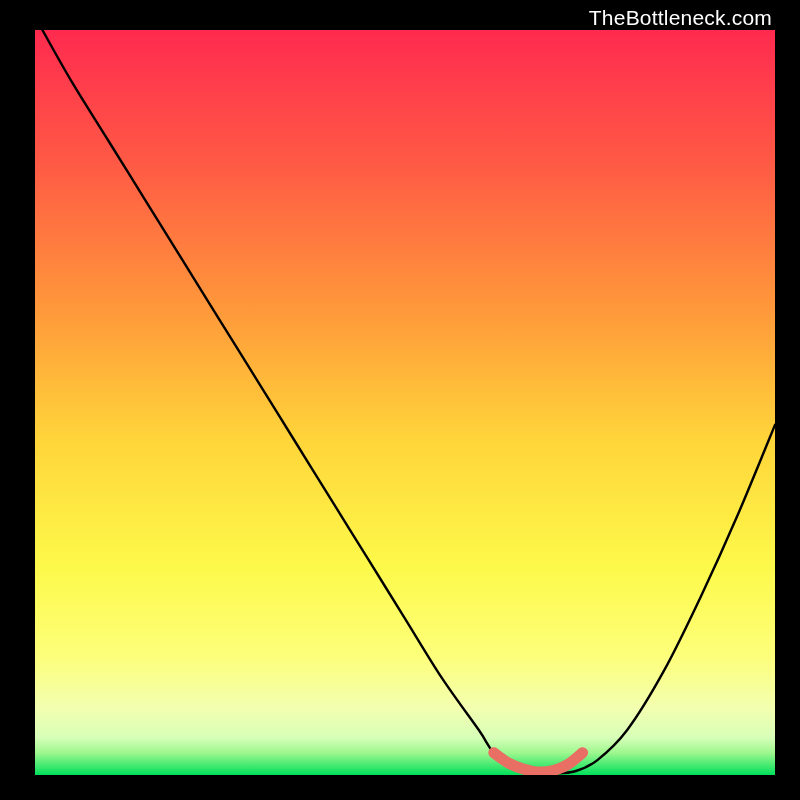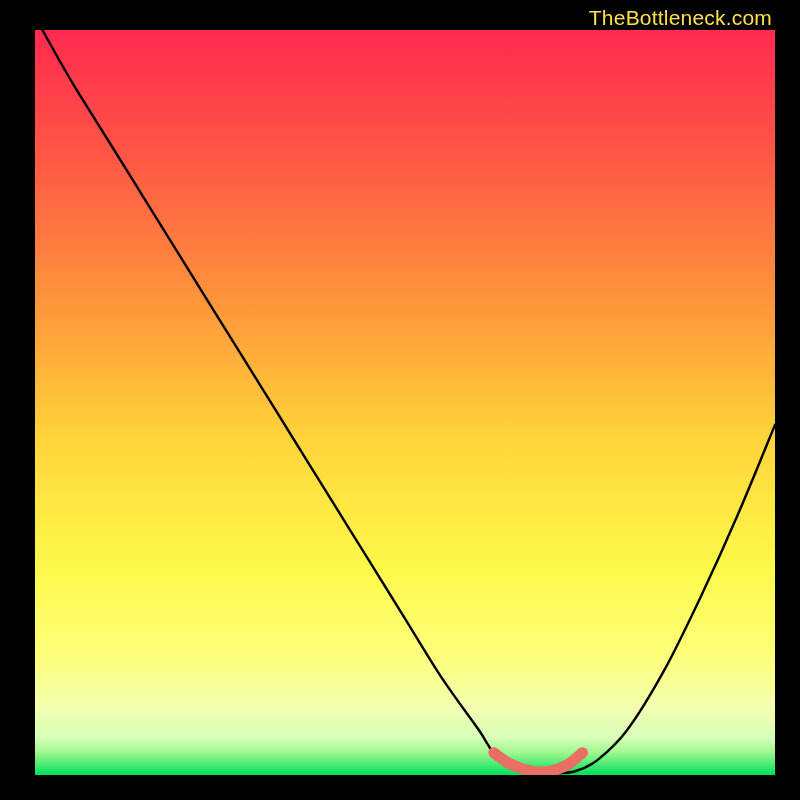--- a/index.html
+++ b/index.html
@@ -25,21 +25,21 @@
     width: 740px;
     height: 745px;
   }
   .watermark {
     position: absolute;
     top: 6px;
     right: 28px;
     font-family: Arial, Helvetica, sans-serif;
     font-size: 21px;
     font-weight: 500;
-    color: #fde047;
+    color: #ffffff;
     letter-spacing: 0.2px;
   }
 </style>
 </head>
 <body>
 
 <div class="frame">
   <svg class="plot-area" viewBox="0 0 740 745" preserveAspectRatio="none">
     <defs>
       <linearGradient id="bg-grad" x1="0" y1="0" x2="0" y2="1">

